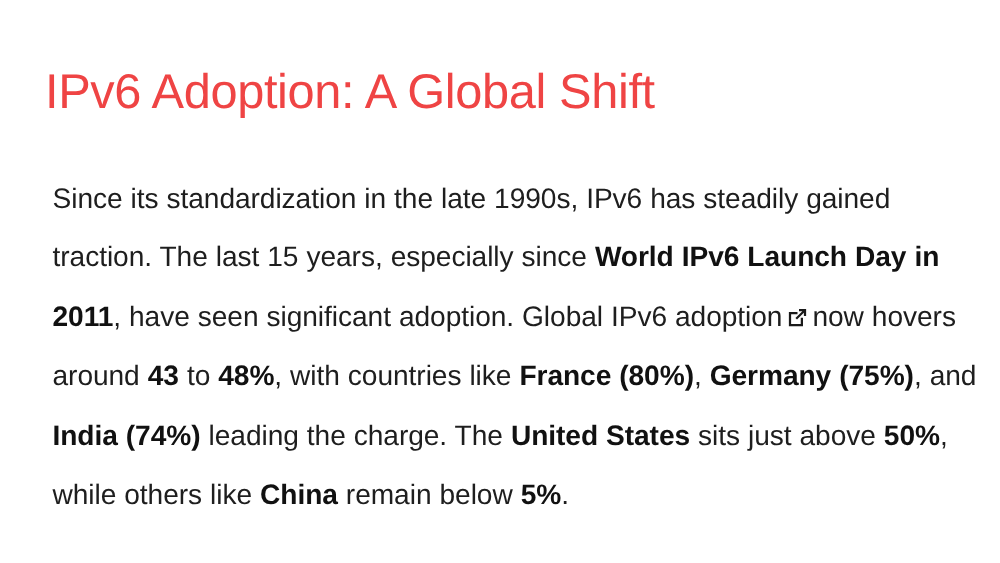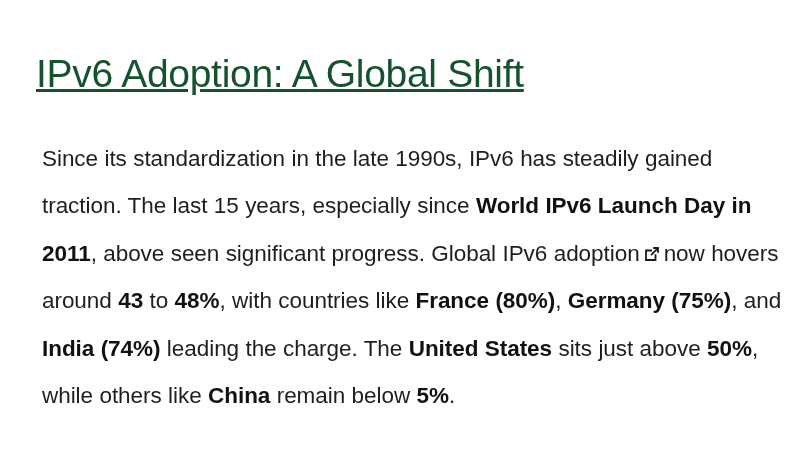--- a/index.html
+++ b/index.html
@@ -22,23 +22,22 @@
     padding: 0;
   }
   .article-title {
     position: absolute;
     left: 36px;
     top: 22px;
     font-size: 39px;
     font-weight: 350;
     letter-spacing: -0.3px;
     line-height: 52px;
-    color: #14532d;
+    color: #ef4444;
     white-space: nowrap;
-    text-decoration: underline;
   }
   .article-body {
     position: absolute;
     left: 42px;
     top: 112px;
     width: 740px;
     font-size: 22.5px;
     line-height: 47.5px;
     font-weight: 380;
     color: #1e1e1e;
@@ -66,18 +65,18 @@
     height: 18px;
   }
 </style>
 </head>
 <body>
 
 <div class="page">
 
   <h1 class="article-title">IPv6 Adoption: A Global Shift</h1>
 
-  <p class="article-body"><span>Since its standardization in the late 1990s, IPv6 has steadily gained traction. The last 15 years, especially since </span><b>World IPv6 Launch Day in 2011</b><span>, above seen significant progress. Global IPv6 adoption</span><span class="extlink"><svg viewBox="0 0 18 18" xmlns="http://www.w3.org/2000/svg" aria-hidden="true">
+  <p class="article-body"><span>Since its standardization in the late 1990s, IPv6 has steadily gained traction. The last 15 years, especially since </span><b>World IPv6 Launch Day in 2011</b><span>, have seen significant adoption. Global IPv6 adoption</span><span class="extlink"><svg viewBox="0 0 18 18" xmlns="http://www.w3.org/2000/svg" aria-hidden="true">
           <path d="M2.1 4.6 H9.0 V6.4 H3.9 V14.1 H11.6 V9.2 H13.4 V15.9 H2.1 Z" fill="#1a1a1a"></path>
           <path d="M10.2 2.1 H15.9 V7.8 H14.1 V5.15 L8.6 10.65 L7.35 9.4 L12.85 3.9 H10.2 Z" fill="#1a1a1a"></path>
         </svg></span><span>now hovers around </span><b>43</b><span> to </span><b>48%</b><span>, with countries like </span><b>France (80%)</b><span>, </span><b>Germany (75%)</b><span>, and </span><b>India (74%)</b><span> leading the charge. The </span><b>United States</b><span> sits just above </span><b>50%</b><span>, while others like </span><b>China</b><span> remain below </span><b>5%</b><span>.</span></p>
 
 </div>
 
 </body></html>

